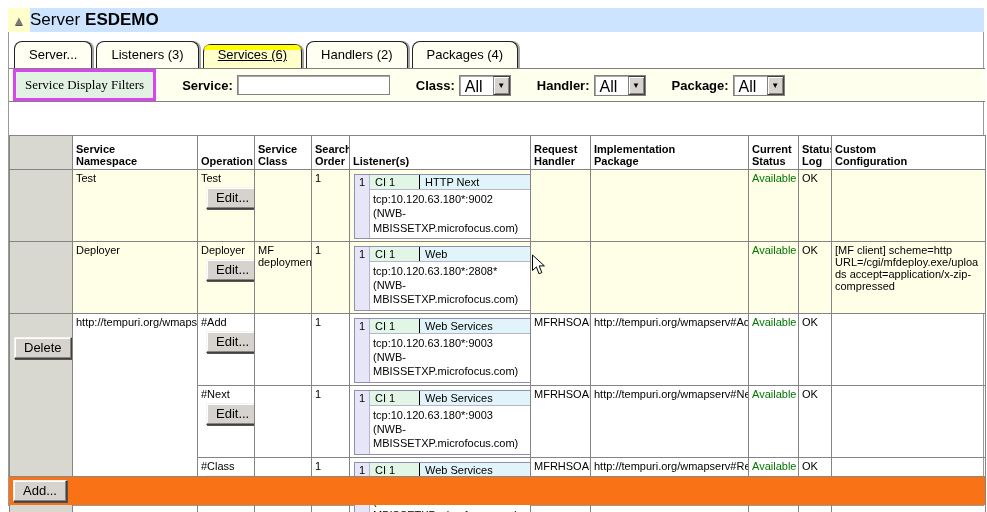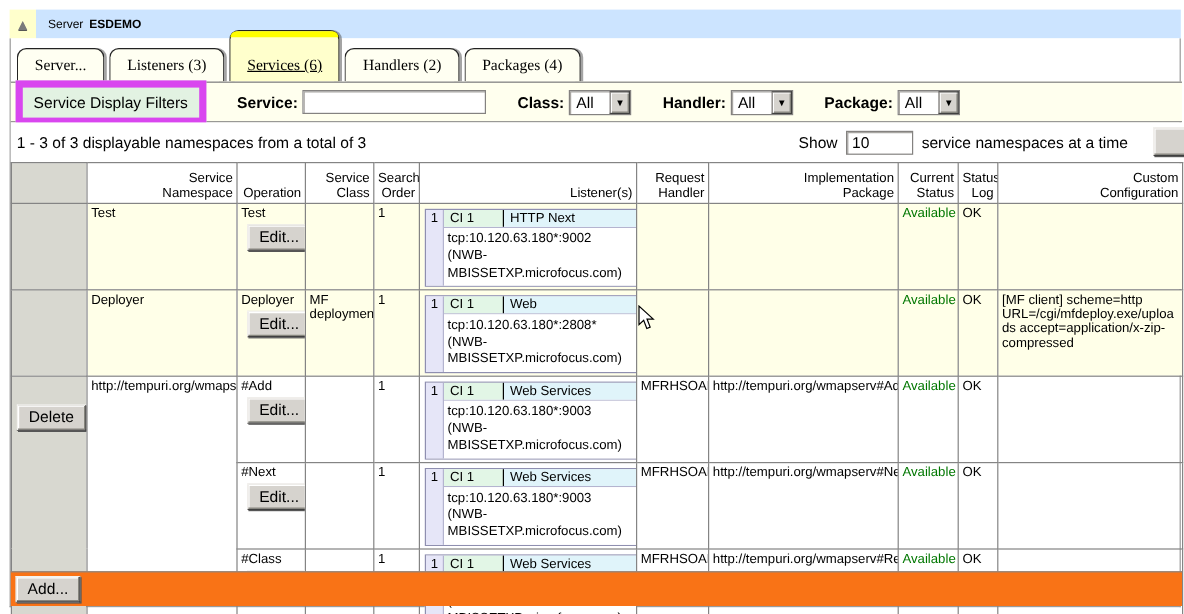--- a/index.html
+++ b/index.html
@@ -5,60 +5,60 @@
   * { margin:0; padding:0; box-sizing:border-box; }
   html,body { background:#fff; }
   #app {
     position:relative; width:987px; height:512px; background:#fff; overflow:hidden;
     font-family:"Liberation Sans", sans-serif; color:#000;
   }
   
   #topbar { position:absolute; left:8px; top:8px; width:976px; height:24px; display:flex; }
   .collapse-box { width:22px; height:24px; background:#ffffcc; display:flex; align-items:center; justify-content:center; cursor:pointer; }
   .tri-up { color:#7a7a7a; font-size:13px; line-height:1; text-shadow:0 1px 0 #555; }
-  .bluebar { flex:1; background:#cce4ff; display:flex; align-items:center; padding-left:10px; font-size:10px; }
+  .bluebar { flex:1; background:#cce4ff; display:flex; align-items:center; font-size:17px; }
   .bluebar b { margin-left:5px; }
   
   #main { position:absolute; left:8px; top:32px; width:976px; height:474px; background:#fff;
           border-left:1px solid #9a9a9a; border-right:1px solid #9a9a9a; border-bottom:1px solid #9a9a9a; }
   
   .tabs { position:absolute; top:7px; left:5px; height:29px; display:flex; align-items:flex-end; gap:4px; }
   .tab { border:1px solid #222; border-bottom:none; border-radius:8px 8px 0 0; background:#fffff2;
-         padding:5px 14px 6px; font-size:13px; position:relative; cursor:pointer; box-shadow:2px 0 0 rgba(90,90,90,.55);font-family:Liberation Serif, serif; }
-  .tab.active { background:#ffffcc; padding-top:20px; }
+         padding:5px 14px 6px; font-size:13px; position:relative; cursor:pointer; box-shadow:2px 0 0 rgba(90,90,90,.55); }
+  .tab.active { background:#ffffcc; padding-top:2px; }
   .tab.active::before { content:""; position:absolute; top:0; left:0; right:0; height:5px; background:#ffff00; border-radius:7px 7px 0 0; }
   .tab.active .tab-label { text-decoration:underline; }
   
   .filterbar { position:absolute; top:36px; left:0; width:976px; height:34px; background:#ffffee;
                border-top:1px solid #808080; border-bottom:1px solid #808080;
                display:flex; align-items:center; font-size:13px; }
-  .filter-legend { margin-left:4px; background:#e2f2e2; border:6px solid #d946ef; padding:5px 9px; }
+  .filter-legend { margin-left:4px; background:#e2f2e2; border:3px solid #d946ef; padding:5px 9px;font-family:Liberation Serif, serif; }
   .flabel { font-weight:bold; margin-left:26px; margin-right:4px; }
   .tbox { font:13px "Liberation Sans", sans-serif; background:#fff; border:1px solid #848280;
           box-shadow:inset 1px 1px 0 #a8a6a2, inset -1px -1px 0 #fff; padding:2px 4px; height:20px; }
   .sel { display:inline-flex; align-items:stretch; height:21px; border:1px solid #848280; background:#fff;
          box-shadow:inset 1px 1px 0 #a8a6a2; cursor:pointer; }
-  .sel .v { padding:2px 6px 0 5px; min-width:33px; font-size:13px; }
+  .sel .v { padding:2px 6px 0 5px; min-width:33px; font-size:16px; }
   .sel .a { width:17px; background:#d6d3ce; border:1px solid #404040; border-left-color:#848280;
             box-shadow:inset 1px 1px 0 #fff, inset -1px -1px 0 #87867e;
             display:flex; align-items:center; justify-content:center; font-size:8px; color:#000; }
   
   .pageband { position:absolute; top:70px; left:0; width:976px; height:33px; background:#fff;
               display:flex; align-items:center; font-size:13px; padding:0 5px; }
   .page-right { margin-left:auto; display:flex; align-items:center; gap:7px; margin-right:40px; }
   .cutbtn { position:absolute; right:-22px; top:4px; width:46px; height:24px; }
   
   .btn { font:13px "Liberation Sans", sans-serif; background:#d6d3ce; color:#000;
          border:1px solid #404040; border-top-color:#f4f3f0; border-left-color:#f4f3f0;
          box-shadow:inset -1px -1px 0 #87867e, inset 1px 1px 0 #ffffff, 1px 1px 0 #555;
          padding:2px 9px 3px; cursor:pointer; }
   
   table.grid { position:absolute; top:103px; left:0; width:976px; border-collapse:collapse; table-layout:fixed; }
   .grid th, .grid td { border:1px solid #848484; font-size:11px; vertical-align:top; padding:2px 3px; overflow:hidden; }
-  .grid th { vertical-align:bottom; text-align:right; font-weight:normal; white-space:pre-line; background:#fff; height:34px; }
+  .grid th { vertical-align:bottom; text-align:left; font-weight:bold; white-space:pre-line; background:#fff; height:34px; }
   .grid th.col0, .grid td.col0 { background:#d8d8d0; }
   tr.cream td { background:#ffffe8; }
   tr.cream td.col0 { background:#d8d8d0; }
   .status-avail { color:#007700; }
   .op-name { margin-bottom:3px; }
   .edit-btn { margin-left:5px; }
   .del-btn { margin:21px 1px; }
   .cfgtext { overflow-wrap:anywhere; }
   
   .lst { display:flex; border:1px solid #8f8fb0; background:#fff; width:178px; margin:2px 0 0 1px; }
@@ -113,29 +113,20 @@
         <span class="v">All</span>
         <span class="a">▼</span>
       </span>
       <span class="flabel">Package:</span>
       <span class="sel">
         <span class="v">All</span>
         <span class="a">▼</span>
       </span>
     </div>
 
-    <div class="pageband">
-      <span>1 - 3 of 3 displayable namespaces from a total of 3</span>
-      <span class="page-right">
-        <span>Show</span>
-        <input class="tbox" style="width: 56px;" value="10">
-        <span>service namespaces at a time</span>
-      </span>
-      <button class="btn cutbtn"></button>
-    </div>
 
     <table class="grid">
       <colgroup>
         <col style="width:63px">
           <col style="width:125px">
           <col style="width:57px">
           <col style="width:57px">
         <col style="width:38px">
           <col style="width:181px">
           <col style="width:60px">

